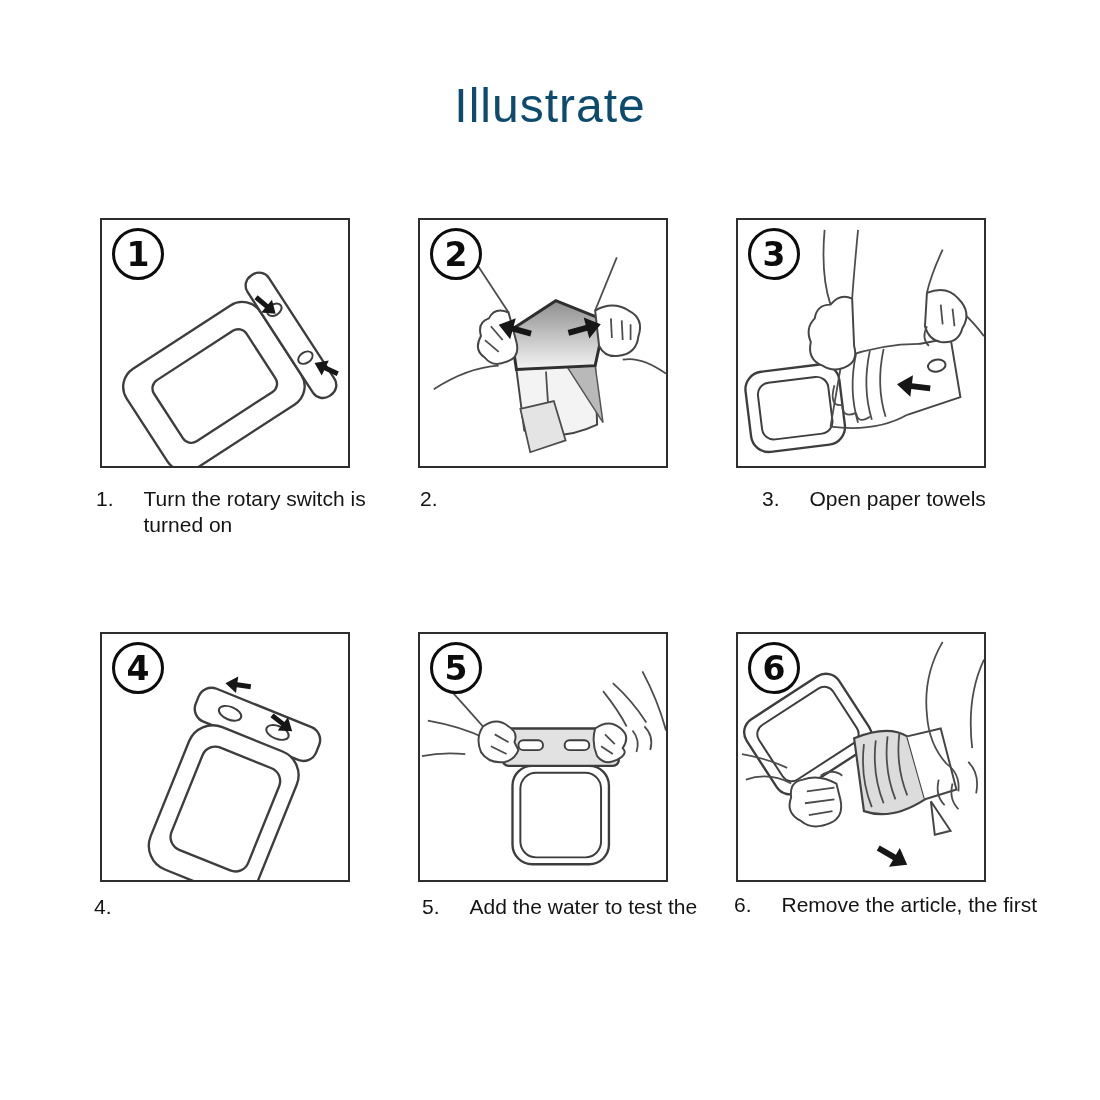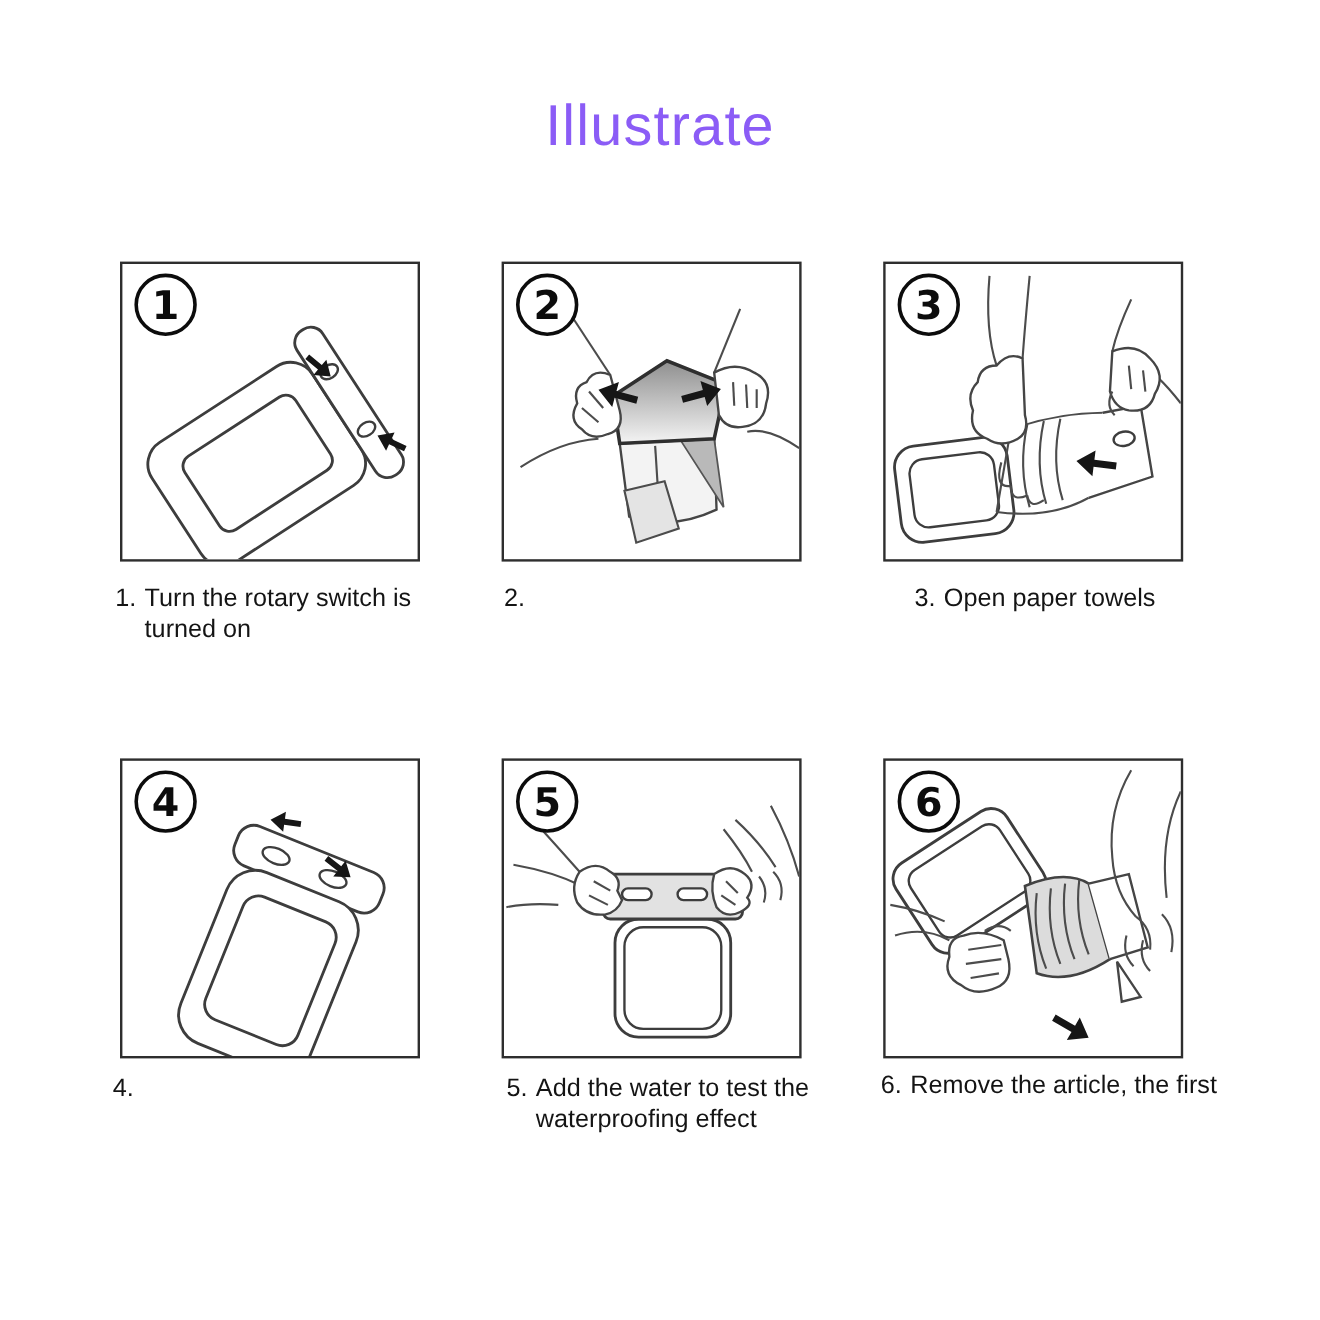--- a/index.html
+++ b/index.html
@@ -3,40 +3,40 @@
 <meta charset="utf-8">
 <style>
   html,body { margin:0; padding:0; background:#ffffff; }
   .canvas {
     position:relative; width:1100px; height:1100px; background:#ffffff;
     font-family:"Liberation Sans", sans-serif; overflow:hidden;
   }
   .title {
     position:absolute; top:78px; left:0; width:100%; margin:0;
     text-align:center; font-size:48px; font-weight:400;
-    color:#8b5cf6; letter-spacing:1px;
+    color:#0c4a6e; letter-spacing:1px;
   }
   .frame {
     position:absolute; width:250px; height:250px;
     border:2px solid #2e2e2e; background:#ffffff; box-sizing:border-box;
   }
   .art { position:absolute; left:0; top:0; width:100%; height:100%; }
   .badge {
     position:absolute; top:8px; left:10px; width:46px; height:46px;
     border:3px solid #0c0c0c; border-radius:50%; background:#ffffff;
     display:flex; align-items:center; justify-content:center;
     font-family:"DejaVu Sans", sans-serif; font-weight:bold;
     font-size:33px; color:#0c0c0c;
   }
   .caption {
     position:absolute; display:flex; font-size:21px; line-height:26px;
     color:#141414;
   }
   .cnum { flex:none; margin-right:7px; }
-  .ctext { display:inline-block; }
+  .ctext { display:inline-block;margin-left:23px; }
   .cline2 { display:block; }
   
   .o { fill:#ffffff; stroke:#3d3d3d; stroke-width:2.4; }
   .o2 { fill:#ffffff; stroke:#3d3d3d; stroke-width:2; }
   .t { fill:none; stroke:#4c4c4c; stroke-width:1.8; }
   .h { fill:#ffffff; stroke:#454545; stroke-width:2; }
   .arrow { fill:#161616; stroke:none; }
 </style>
 </head>
 <body>
@@ -225,21 +225,20 @@
   </div>
 
   <div class="caption" style="left:94px;top:894px;width:300px">
     <span class="cnum">4.</span>
   </div>
 
   <div class="caption" style="left:422px;top:894px;width:280px">
     <span class="cnum">5.</span>
     <span class="ctext">
       <span>Add the water to test the</span>
-      <span class="cline2">waterproofing effect</span>
     </span>
   </div>
 
   <div class="caption" style="left:734px;top:892px;width:310px">
     <span class="cnum">6.</span>
     <span class="ctext">
       <span>Remove the article, the first</span>
     </span>
   </div>
 

